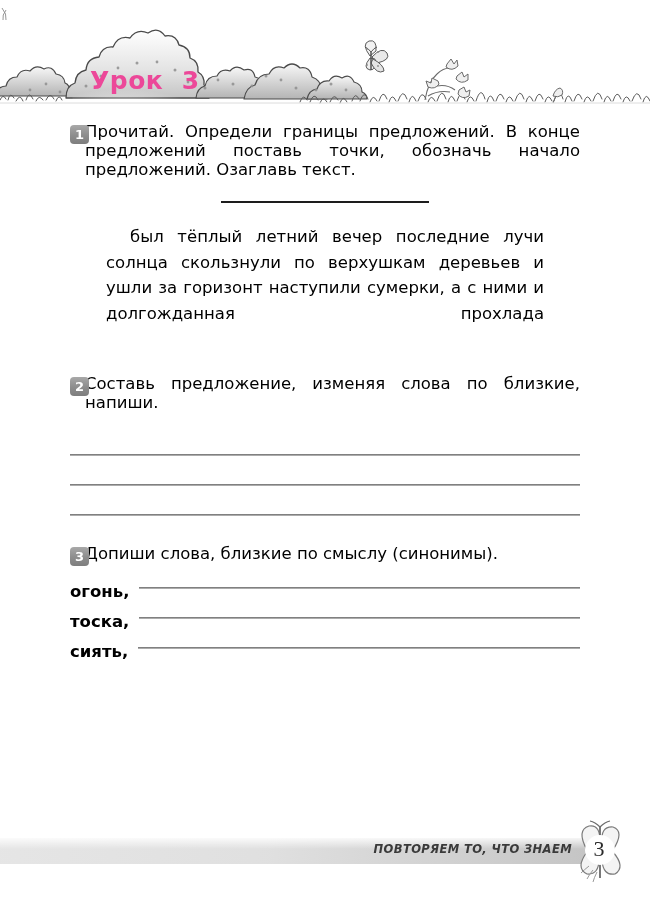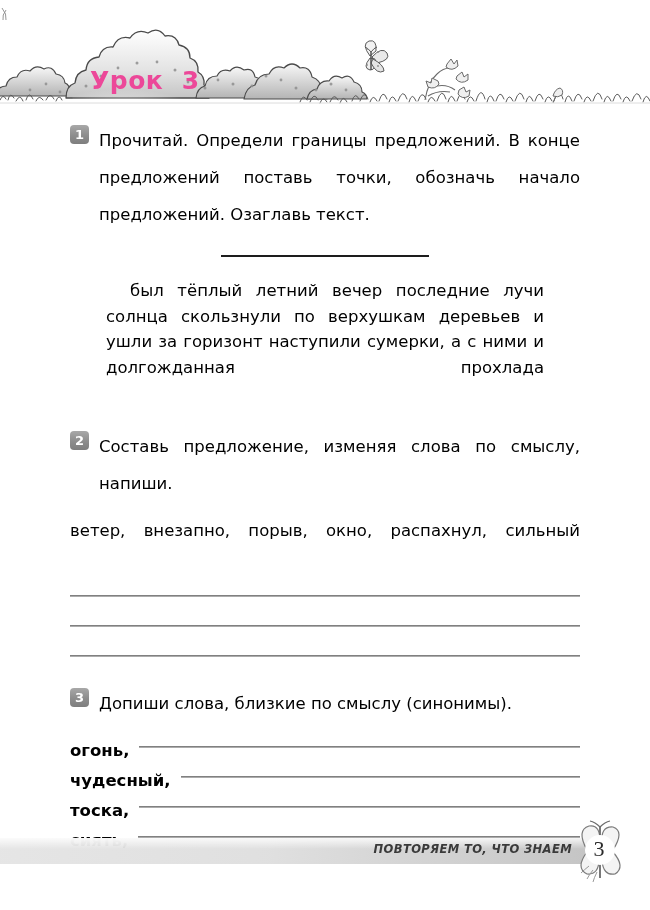--- a/index.html
+++ b/index.html
@@ -65,23 +65,23 @@
     border-radius: 4px;
     background: linear-gradient(180deg,#a8a8a8 0%, #8d8d8d 55%, #7e7e7e 100%);
     color: #ffffff;
     font-size: 13px;
     font-weight: bold;
     line-height: 19px;
     text-align: center;
   }
 
   .ex-text {
-    margin-left: 29px;
+    margin-left: 15px;
     font-size: 16.5px;
-    line-height: 37px;
+    line-height: 19px;
     text-align: justify;
     text-justify: inter-word;
   }
 
   .title-rule {
     width: 208px;
     height: 2px;
     background: #1d1d1d;
     margin: 0 auto;
   }
@@ -319,25 +319,24 @@
 
   <div style="height:22px;"></div>
   <div class="title-rule"></div>
   <div style="height:21px;"></div>
 
   <div class="passage">был тёплый летний вечер последние лучи солнца скользнули по верхушкам деревьев и ушли за горизонт наступили сумерки, а с ними и долгожданная прохлада</div>
 
   <div style="height:22px;"></div>
   <div class="exercise">
     <div class="ex-badge">2</div>
-    <div class="ex-text">Составь предложение, изменяя слова по смыслу, напиши.</div>
+    <div class="ex-text">Составь предложение, изменяя слова по близкие, напиши.</div>
   </div>
 
   <div style="height:16px;"></div>
-  <div class="word-bank">ветер, внезапно, порыв, окно, распахнул, сильный</div>
 
   <div style="height:26px;"></div>
   <div class="writeline"></div>
   <div style="height:28px;"></div>
   <div class="writeline"></div>
   <div style="height:28px;"></div>
   <div class="writeline"></div>
 
   <div style="height:28px;"></div>
   <div class="exercise">
@@ -345,24 +344,20 @@
     <div class="ex-text">Допиши слова, близкие по смыслу (сино­нимы).</div>
   </div>
 
   <div style="height:14px;"></div>
 
   <div class="syn-row">
     <span class="syn-word">огонь,</span>
     <span class="syn-rule"></span>
   </div>
   <div class="syn-row">
-    <span class="syn-word">чудесный,</span>
-    <span class="syn-rule"></span>
-  </div>
-  <div class="syn-row">
     <span class="syn-word">тоска,</span>
     <span class="syn-rule"></span>
   </div>
   <div class="syn-row">
     <span class="syn-word">сиять,</span>
     <span class="syn-rule"></span>
   </div>
 
 </div>
 

